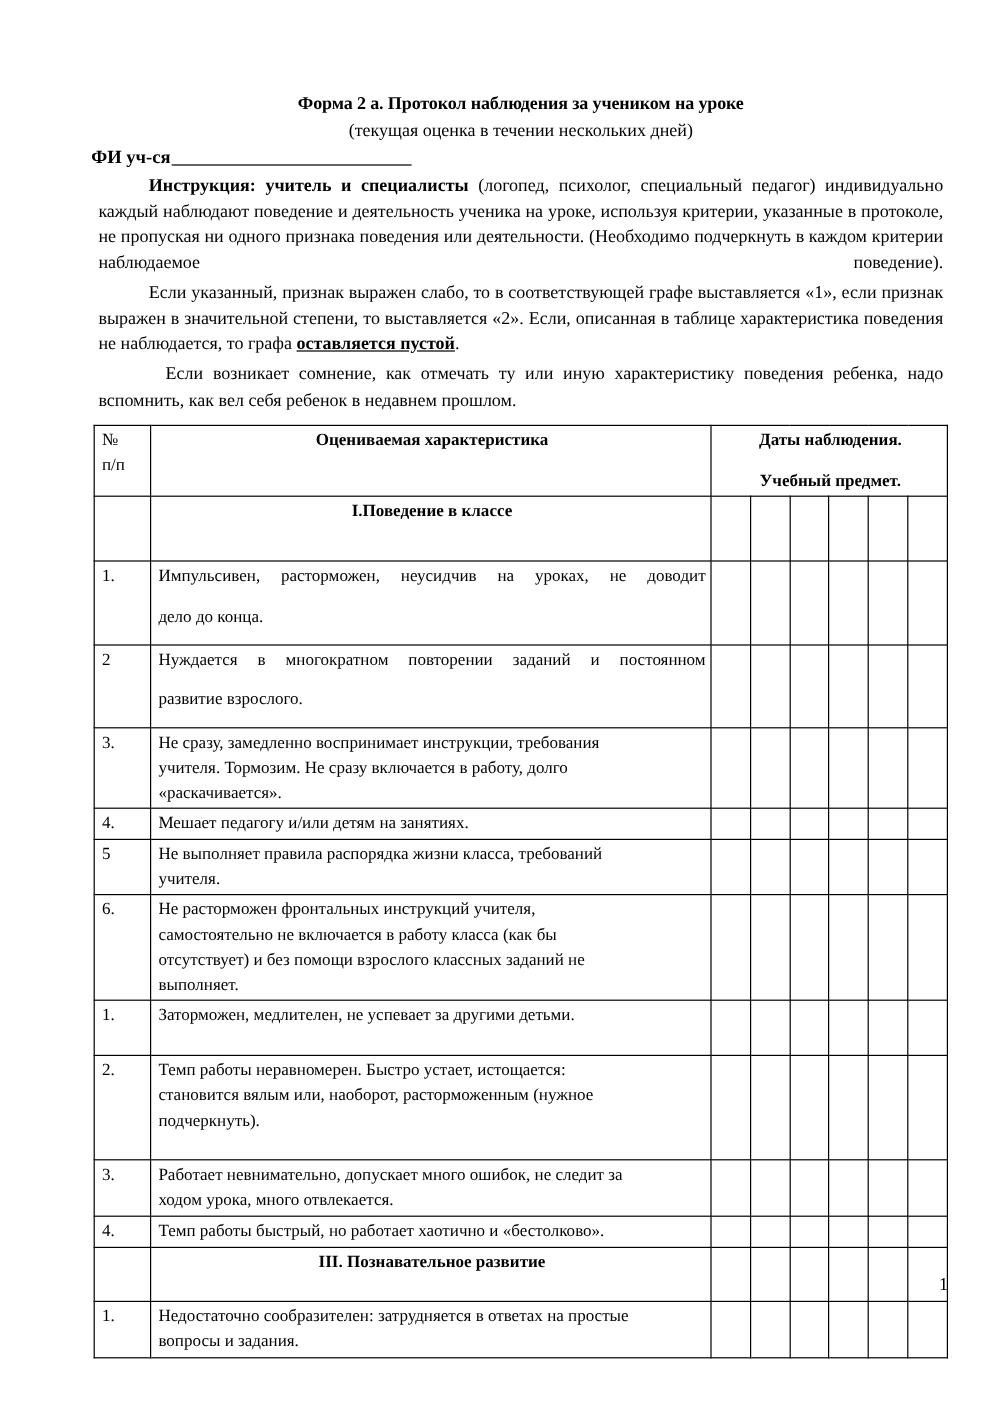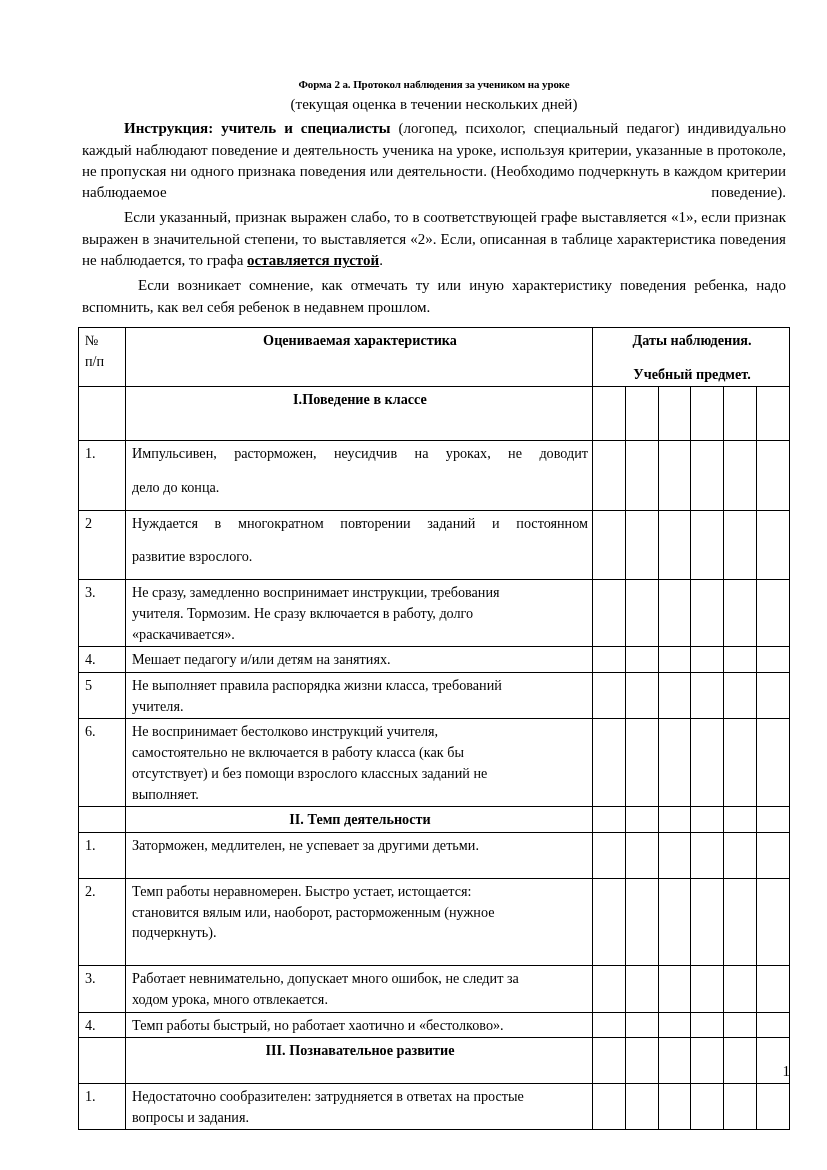--- a/index.html
+++ b/index.html
@@ -27,21 +27,21 @@
 
   .content {
     position: absolute;
     left: 78px;
     top: 78px;
     width: 712px;
   }
 
   
   .doc-title {
-    font-size: 11px;
+    font-size: 15px;
     font-weight: bold;
     text-align: center;
     line-height: 1.25;
     margin: 0;
     letter-spacing: -0.1px;
   }
   .doc-subtitle {
     font-size: 15px;
     text-align: center;
     line-height: 1.3;
@@ -179,20 +179,23 @@
 </style>
 </head>
 <body>
 
 <div class="page">
   <div class="content">
 
     <div class="doc-title">Форма 2 а. Протокол наблюдения за учеником на уроке</div>
     <div class="doc-subtitle">(текущая оценка в течении нескольких дней)</div>
 
+    <div class="fi-line">
+      <span>ФИ уч-ся</span><span class="fi-blank"></span>
+    </div>
 
     <p class="para just-all"><span class="b">Инструкция: учитель и специалисты</span><span> (логопед, психолог, специальный педагог) индивидуально каждый наблюдают поведение и деятельность ученика на уроке, используя критерии, указанные в протоколе, не пропуская ни одного признака поведения или деятельности. (Необходимо подчеркнуть в каждом критерии наблюдаемое поведение).</span></p>
 
     <p class="para"><span>Если указанный, признак выражен слабо, то в соответствующей графе выставляется «1», если признак выражен в значительной степени, то выставляется «2». Если, описанная в таблице характеристика поведения не наблюдается, то графа </span><span class="bu">оставляется пустой</span><span>.</span></p>
 
     <p class="para indent-wide">Если возникает сомнение, как отмечать ту или иную характеристику поведения ребенка, надо вспомнить, как вел себя ребенок в недавнем прошлом.</p>
 
 
     <table class="protocol">
       <tbody>
@@ -286,43 +289,33 @@
           <td class="obs"></td>
           <td class="obs"></td>
           <td class="obs"></td>
           <td class="obs"></td>
           <td class="obs-wide"></td>
         </tr>
 
         <tr>
           <td class="num">6.</td>
           <td class="desc">
-            <span class="cellline"> Не воспринимает бестолково инструкций учителя,</span>
+            <span class="cellline"> Не расторможен фронтальных инструкций учителя,</span>
             <span class="cellline">самостоятельно не включается в работу класса (как бы</span>
             <span class="cellline">отсутствует) и без помощи взрослого классных заданий не</span>
             <span class="cellline">выполняет.</span>
           </td>
           <td class="obs"></td>
           <td class="obs"></td>
           <td class="obs"></td>
           <td class="obs"></td>
           <td class="obs"></td>
           <td class="obs-wide"></td>
         </tr>
 
-        <tr>
-          <td class="num"></td>
-          <td class="desc section">II. Темп  деятельности</td>
-          <td class="obs"></td>
-          <td class="obs"></td>
-          <td class="obs"></td>
-          <td class="obs"></td>
-          <td class="obs"></td>
-          <td class="obs-wide"></td>
-        </tr>
 
         <tr>
           <td class="num">1.</td>
           <td class="desc pad-bottom-md">
             <span class="cellline">Заторможен, медлителен, не успевает за другими детьми.</span>
           </td>
           <td class="obs"></td>
           <td class="obs"></td>
           <td class="obs"></td>
           <td class="obs"></td>

